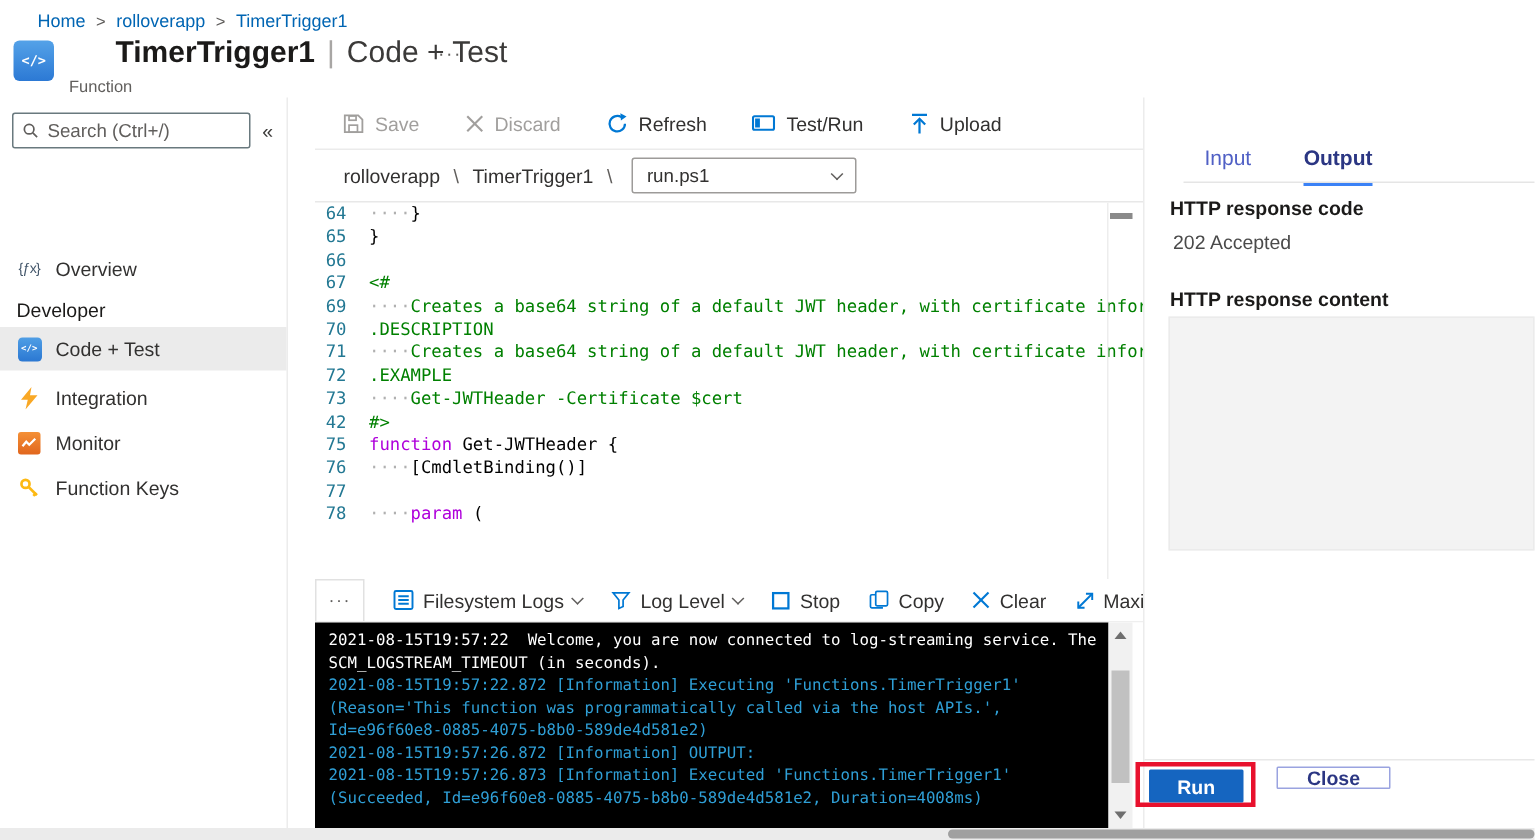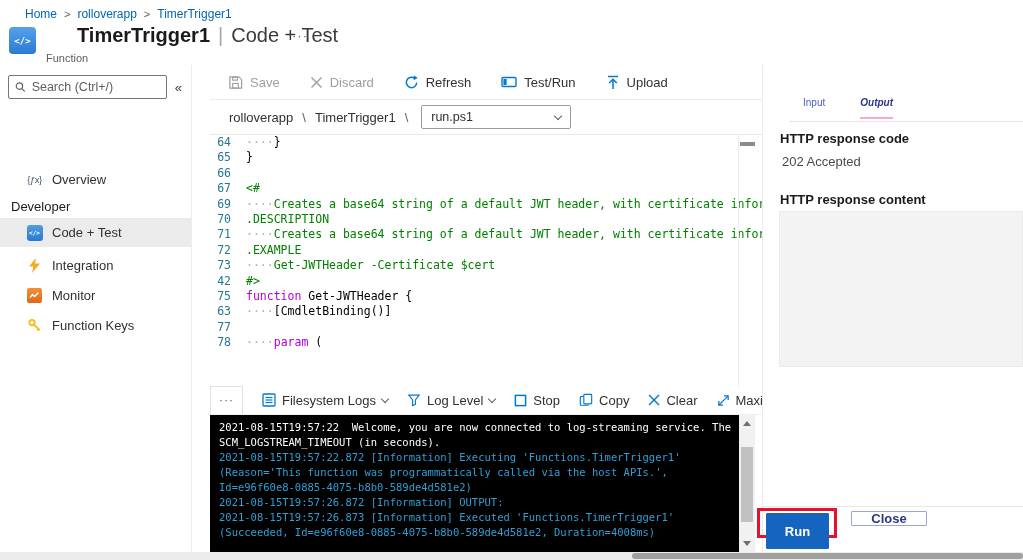--- a/index.html
+++ b/index.html
@@ -26,21 +26,21 @@
     border-right:1px solid #ececec; }
   #search-row { display:flex; align-items:center; margin:10px 9px 0 8px; }
   #search-box { flex:1; height:24px; border:1px solid #69797e; border-radius:2px;
     display:flex; align-items:center; padding:0 6px; background:#fff; }
   #search-box input { border:none; outline:none; width:100%; font-size:12.5px;
     font-family:"Liberation Sans",sans-serif; color:#323130; margin-left:6px; }
   #search-box input::placeholder { color:#605e5c; }
   #collapse-btn { margin-left:8px; color:#3b3a39; font-size:13px; cursor:pointer; }
   #collapse-btn::before { content:"\00AB"; }
   .nav-item { position:absolute; left:0; right:0; height:29px; display:flex; align-items:center;
-    padding-left:26px; font-size:13px; color:#323130; cursor:pointer; }
+    padding-left:11px; font-size:13px; color:#323130; cursor:pointer; }
   .nav-item .nav-ic { width:17px; height:17px; margin-right:9px; display:flex;
     align-items:center; justify-content:center; flex:none; }
   .nav-item.selected { background:#ebebeb; }
   #group-label { position:absolute; top:134px; left:11px; font-size:13px; color:#1b1a19; }
   .fx-glyph::before { content:"{\0192x}"; font-size:9.5px; color:#44576b; letter-spacing:-0.5px; }
   .code-sq { width:16px; height:16px; border-radius:3px; background:linear-gradient(180deg,#4f9ee5,#2b78d2);
     display:flex; align-items:center; justify-content:center; }
   .code-sq::before { content:"</>"; color:#fff; font-size:6px; font-weight:bold;
     font-family:"DejaVu Sans Mono",monospace; }
   .mon-sq { width:15px; height:15px; border-radius:2px; background:linear-gradient(180deg,#f49036,#e1661d);
@@ -92,34 +92,34 @@
   #console-scroll { position:absolute; left:529px; top:0; width:16px; height:137px; background:#f1f1f1; cursor:pointer; }
   .cs-arrow { position:absolute; left:4px; width:0; height:0; border-left:4px solid transparent;
     border-right:4px solid transparent; }
   .cs-up { top:6px; border-bottom:5px solid #6e6e6e; }
   .cs-dn { bottom:6px; border-top:5px solid #6e6e6e; }
   #cs-thumb { position:absolute; left:2px; top:32px; width:12px; height:75px; background:#c1c1c1; }
 
   
   #right-panel { position:absolute; left:762px; top:65px; width:261px; height:487px;
     border-left:1px solid #ececec; background:#fff; }
-  #tabs { position:absolute; top:32px; left:40px; display:flex; gap:35px; font-size:10px; }
+  #tabs { position:absolute; top:32px; left:40px; display:flex; gap:35px; font-size:14px; }
   .tab { cursor:pointer; padding-bottom:9px; }
   .tab-inactive { color:#5060c5; }
-  .tab-active { color:#2b3683; font-weight:700; border-bottom:2px solid #f9a8d4;font-style:italic; }
+  .tab-active { color:#2b3683; font-weight:700; border-bottom:2px solid #3b82f6; }
   #tabline { position:absolute; top:56px; left:26px; right:0; height:1px; background:#e5e5e5; }
   .sec-label { position:absolute; left:17px; font-size:13px; font-weight:700; color:#1b1a19; }
   #resp-code-value { position:absolute; left:19px; top:89px; font-size:13px; color:#4a4a4a; }
   #resp-content-box { position:absolute; left:16px; right:0; top:146px; height:156px;
     background:#f3f3f3; border:1px solid #ebebeb; }
   #panel-footer-line { position:absolute; left:0; right:0; top:441px; height:1px; background:#e8e8e8; }
 
   #red-annot { position:absolute; left:757px; top:508px; width:80px; height:30px;
     border:3px solid #e8112d; z-index:5; }
-  #run-btn { position:absolute; left:766px; top:513px; width:63px; height:36px; background:#1565c0;
+  #run-btn { position:absolute; left:766px; top:513px; width:63px; height:22px; background:#1565c0;
     color:#fff; font-size:13px; font-weight:600; border:1px solid #1565c0; border-radius:1px;
     display:flex; align-items:center; justify-content:center; cursor:pointer; z-index:6;
     font-family:"Liberation Sans",sans-serif; }
   #close-btn { position:absolute; left:851px; top:511px; width:76px; height:15px; background:#fff;
     color:#2b3683; font-size:13px; font-weight:600; border:1px solid #9aa3e0; border-radius:1px;
     display:flex; align-items:center; justify-content:center; cursor:pointer;
     font-family:"Liberation Sans",sans-serif; }
 
   
   #hscroll { position:absolute; left:0; top:552px; width:1023px; height:8px; background:#ebebeb; }
@@ -252,21 +252,21 @@
         <div class="cl"><span class="ln">65</span><span class="tk-plain">}</span></div>
         <div class="cl"><span class="ln">66</span></div>
         <div class="cl"><span class="ln">67</span><span class="tk-cmt">&lt;#</span></div>
         <div class="cl"><span class="ln">69</span><span class="tk-ws">····</span><span class="tk-cmt">Creates a base64 string of a default JWT header, with certificate information</span></div>
         <div class="cl"><span class="ln">70</span><span class="tk-cmt">.DESCRIPTION</span></div>
         <div class="cl"><span class="ln">71</span><span class="tk-ws">····</span><span class="tk-cmt">Creates a base64 string of a default JWT header, with certificate information</span></div>
         <div class="cl"><span class="ln">72</span><span class="tk-cmt">.EXAMPLE</span></div>
         <div class="cl"><span class="ln">73</span><span class="tk-ws">····</span><span class="tk-cmt">Get-JWTHeader -Certificate $cert</span></div>
         <div class="cl"><span class="ln">42</span><span class="tk-cmt">#&gt;</span></div>
         <div class="cl"><span class="ln">75</span><span class="tk-kw">function</span><span class="tk-plain"> Get-JWTHeader {</span></div>
-        <div class="cl"><span class="ln">63</span><span class="tk-ws">····</span><span class="tk-plain">[CmdletBinding()]</span></div>
+        <div class="cl"><span class="ln">76</span><span class="tk-ws">····</span><span class="tk-plain">[CmdletBinding()]</span></div>
         <div class="cl"><span class="ln">77</span></div>
         <div class="cl"><span class="ln">78</span><span class="tk-ws">····</span><span class="tk-kw">param</span><span class="tk-plain"> (</span></div>
       </div>
     <div id="editor-vline"></div>
     <div id="editor-thumb"></div>
   </div>
 
   <div id="logbar">
     <div id="log-more">···</div>
     <div class="log-btn">

